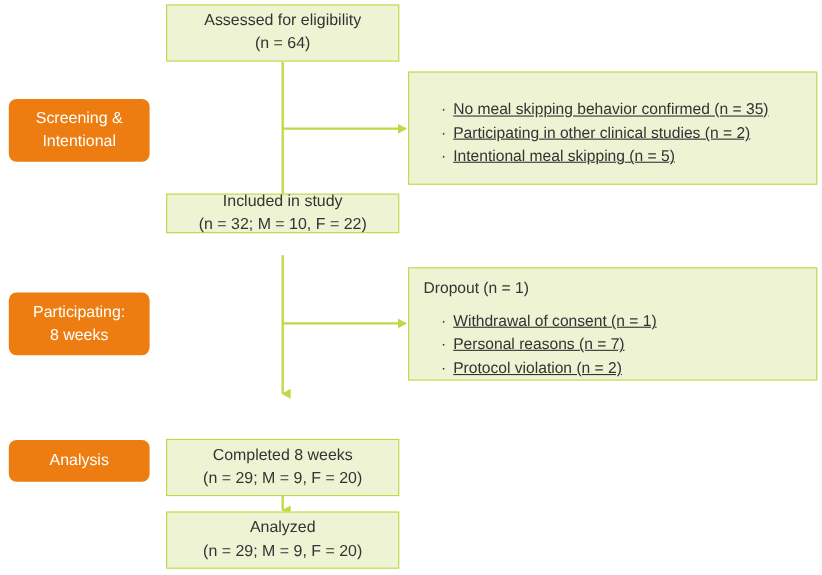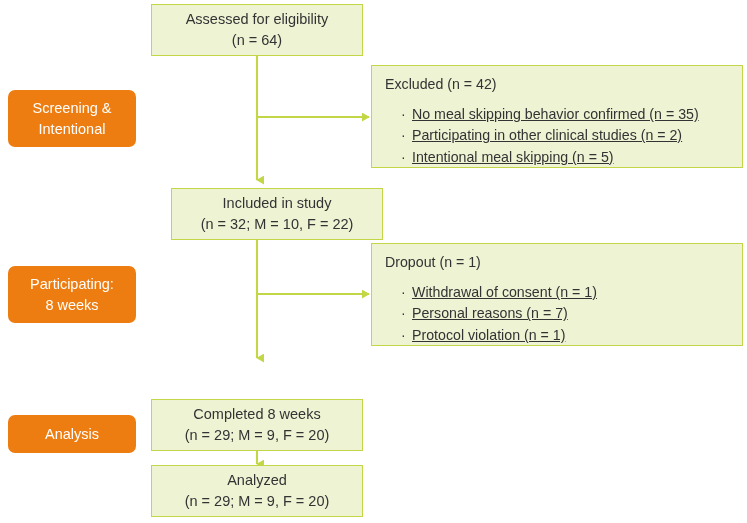--- a/index.html
+++ b/index.html
@@ -126,55 +126,54 @@
   <div class="stage-chip" style="left:8px; top:90px; width:128px; height:57px;">
     <span>Screening &amp;</span>
     <span>Intentional</span>
   </div>
 
   <div class="stage-chip" style="left:8px; top:266px; width:128px; height:57px;">
     <span>Participating:</span>
     <span>8 weeks</span>
   </div>
 
-  <div class="stage-chip" style="left:8px; top:415px; width:128px; height:38px;">
+  <div class="stage-chip" style="left:8px; top:400px; width:128px; height:38px;">
     <span>Analysis</span>
   </div>
 
   <div class="flow-box" style="left:151px; top:4px; width:212px; height:52px;">
     <div class="line1">Assessed for eligibility</div>
     <div class="line2">(n = 64)</div>
   </div>
 
-  <div class="flow-box" style="left:151px; top:188px; width:212px; height:52px;margin-left:20px;">
+  <div class="flow-box" style="left:151px; top:176px; width:212px; height:36px;">
     <div class="line1">Included in study</div>
     <div class="line2">(n = 32; M = 10, F = 22)</div>
   </div>
 
   <div class="flow-box" style="left:151px; top:358px; width:212px; height:52px;margin-top:41px;">
     <div class="line1">Completed 8 weeks</div>
     <div class="line2">(n = 29; M = 9, F = 20)</div>
   </div>
 
   <div class="flow-box" style="left:151px; top:465px; width:212px; height:52px;">
     <div class="line1">Analyzed</div>
     <div class="line2">(n = 29; M = 9, F = 20)</div>
   </div>
 
   <div class="side-box" style="left:371px; top:65px; width:372px; height:103px;">
-    <span class="side-title">Excluded (n = 42)</span>
     <ul>
       <li><span class="bullet">·</span><span>No meal skipping behavior confirmed (n = 35)</span></li>
       <li><span class="bullet">·</span><span>Participating in other clinical studies (n = 2)</span></li>
       <li><span class="bullet">·</span><span>Intentional meal skipping (n = 5)</span></li>
     </ul>
   </div>
 
   <div class="side-box" style="left:371px; top:243px; width:372px; height:103px;">
     <span class="side-title">Dropout (n = 1)</span>
     <ul>
       <li><span class="bullet">·</span><span>Withdrawal of consent (n = 1)</span></li>
       <li><span class="bullet">·</span><span>Personal reasons (n = 7)</span></li>
-      <li><span class="bullet">·</span><span>Protocol violation (n = 1)</span></li>
+      <li><span class="bullet">·</span><span>Protocol violation (n = 2)</span></li>
     </ul>
   </div>
 
 </div>
 
 </body></html>

